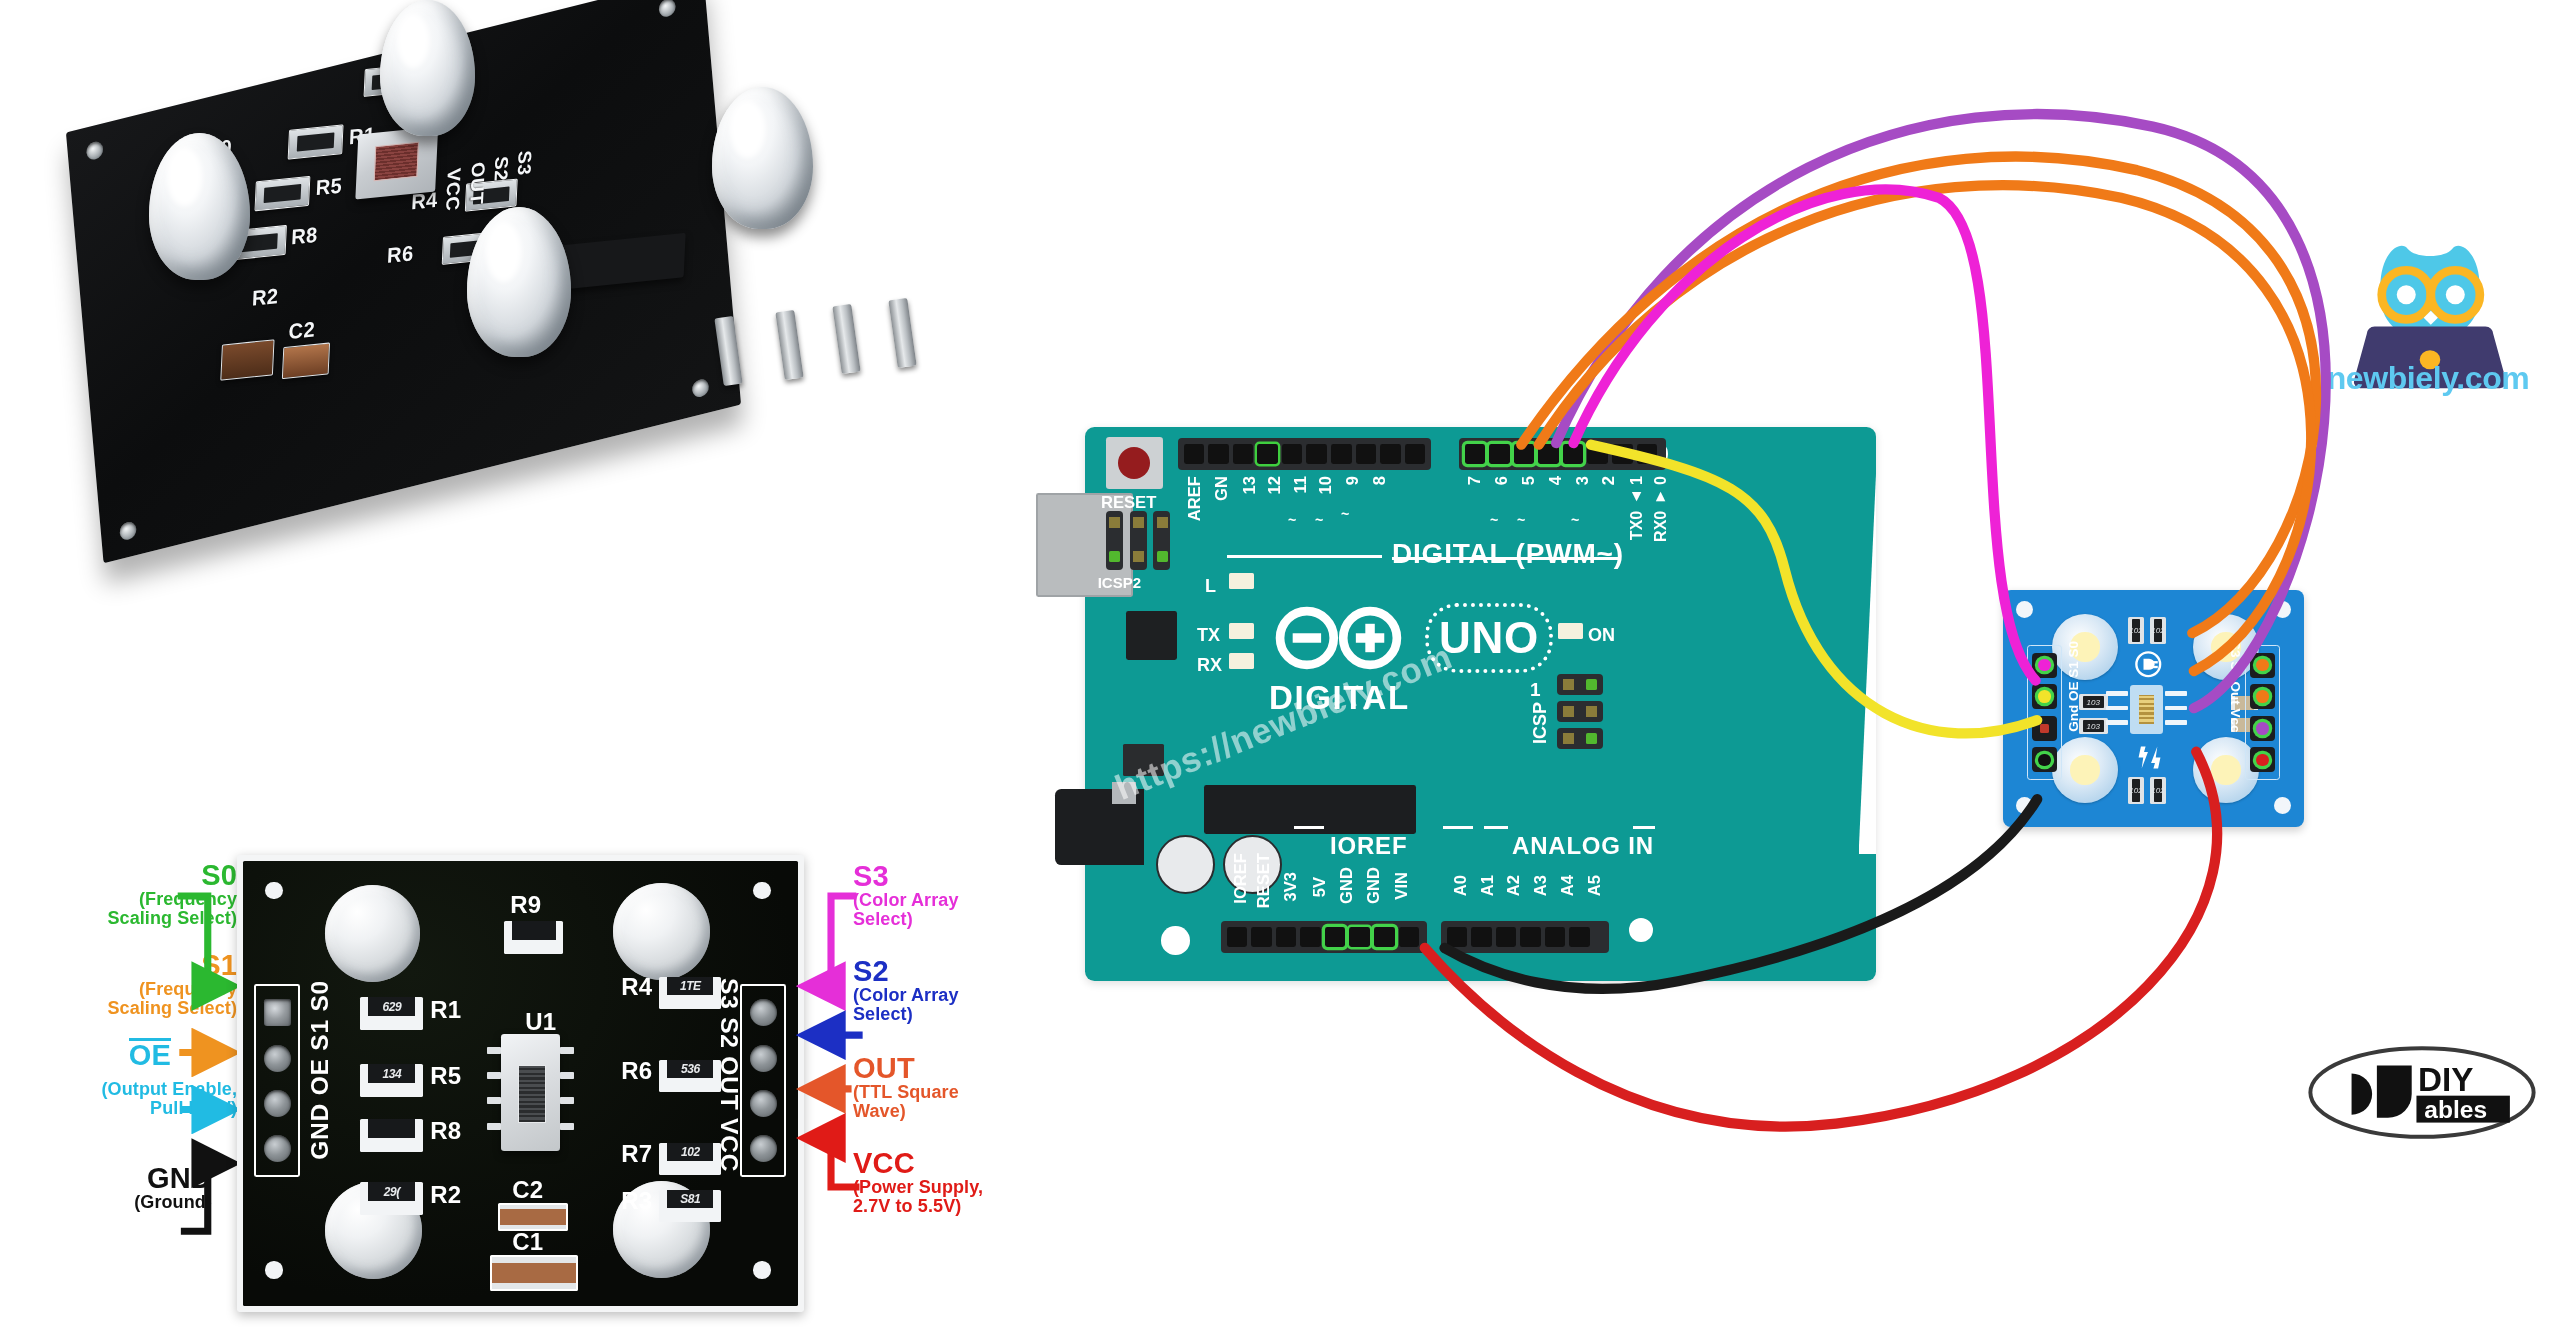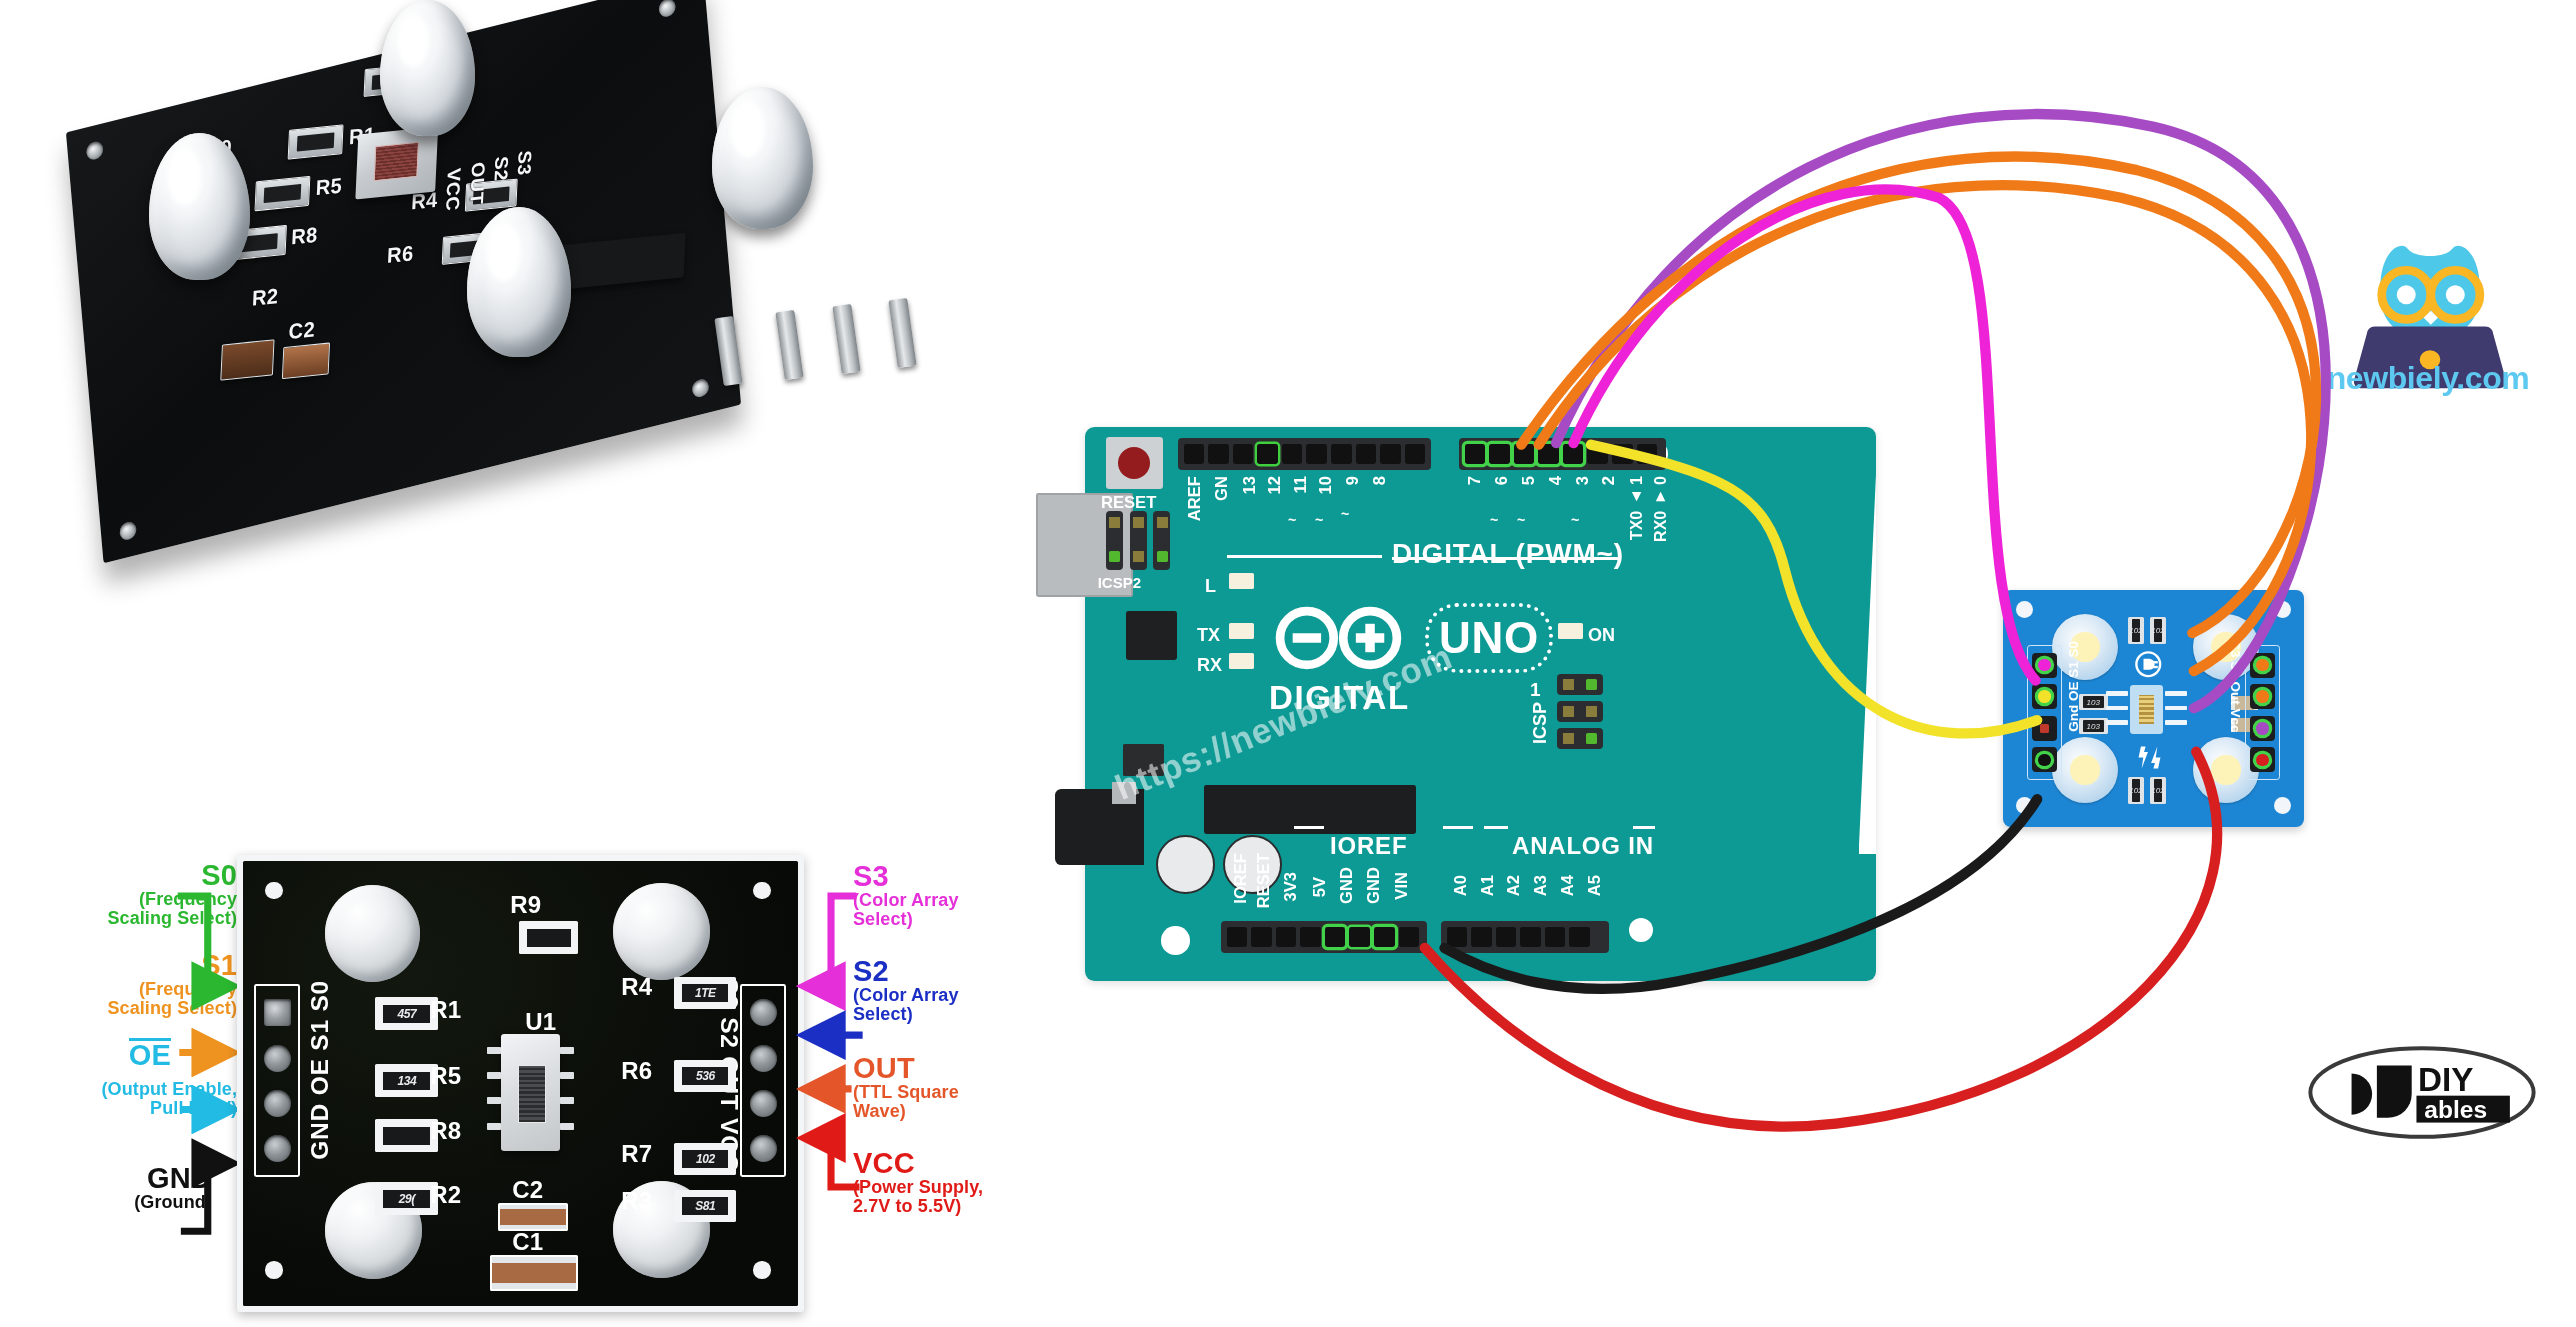--- a/index.html
+++ b/index.html
@@ -52,21 +52,21 @@
   .pcb{position:absolute;left:237px;top:16px;width:567px;height:457px;
     background:#f4f5f6;padding:4.7px;box-sizing:border-box;border-radius:2.4px;
     box-shadow:0 3.2px 11px rgba(0,0,0,.25);}
   .pcb-in{position:absolute;inset:6.3px;background:
       radial-gradient(ellipse at 30% 25%, #12180f 0%, #080a07 70%);
     border-radius:1.6px;overflow:hidden;}
   .bled{position:absolute;border-radius:50%;
     background:radial-gradient(circle at 34% 28%,#ffffff 0%,#f0f2f4 30%,#d6dadd 60%,#b4babe 85%,#9aa0a4 100%);
     box-shadow:inset -4.7px -6.3px 11px rgba(120,128,136,.6), inset 4px 4px 9.5px rgba(255,255,255,.85);}
   .bres{position:absolute;background:#f2f4f6;border-radius:1.6px;
-    display:flex;align-items:center;justify-content:center;margin-left:15px;}
+    display:flex;justify-content:center;}
   .bres i{width:74%;height:56%;background:#17191b;color:#e8eaec;
     font-size:12px;font-weight:bold;display:flex;align-items:center;justify-content:center;
     font-family:"Liberation Sans",sans-serif;letter-spacing:-0.4px;}
   .bsilk{position:absolute;color:#fff;font-weight:bold;white-space:nowrap;}
   .bsilk-v{position:absolute;color:#fff;font-weight:bold;white-space:nowrap;
     writing-mode:vertical-rl;}
   .bhdr{position:absolute;border:2.4px solid #fff;border-radius:2.4px;
     display:flex;flex-direction:column;align-items:center;justify-content:space-around;
     padding:4px 0;box-sizing:border-box;}
   .bpad{width:27px;height:27px;border-radius:50%;
@@ -302,21 +302,21 @@
 
       <div class="bsilk-v" style="left:63px;top:119px;font-size:24.5px;letter-spacing:0.8px;transform:rotate(180deg);">GND OE S1 S0</div>
       <div class="bsilk-v" style="left:472px;top:117px;font-size:24.5px;letter-spacing:0.8px;">S3 S2 OUT VCC</div>
 
       <div class="bsilk" style="left:267px;top:30px;font-size:24px;">R9</div>
       <div class="bres" style="left:261px;top:60px;width:59px;height:33px;">
           <i></i>
         </div>
 
       <div class="bres" style="left:117px;top:136px;width:63px;height:33px;">
-          <i>457</i>
+          <i>629</i>
         </div>
       <div class="bsilk" style="left:187px;top:135px;font-size:24px;">R1</div>
 
       <div class="bres" style="left:117px;top:203px;width:63px;height:33px;">
           <i>134</i>
         </div>
       <div class="bsilk" style="left:187px;top:201px;font-size:24px;">R5</div>
 
       <div class="bres" style="left:117px;top:258px;width:63px;height:33px;">
           <i></i>

